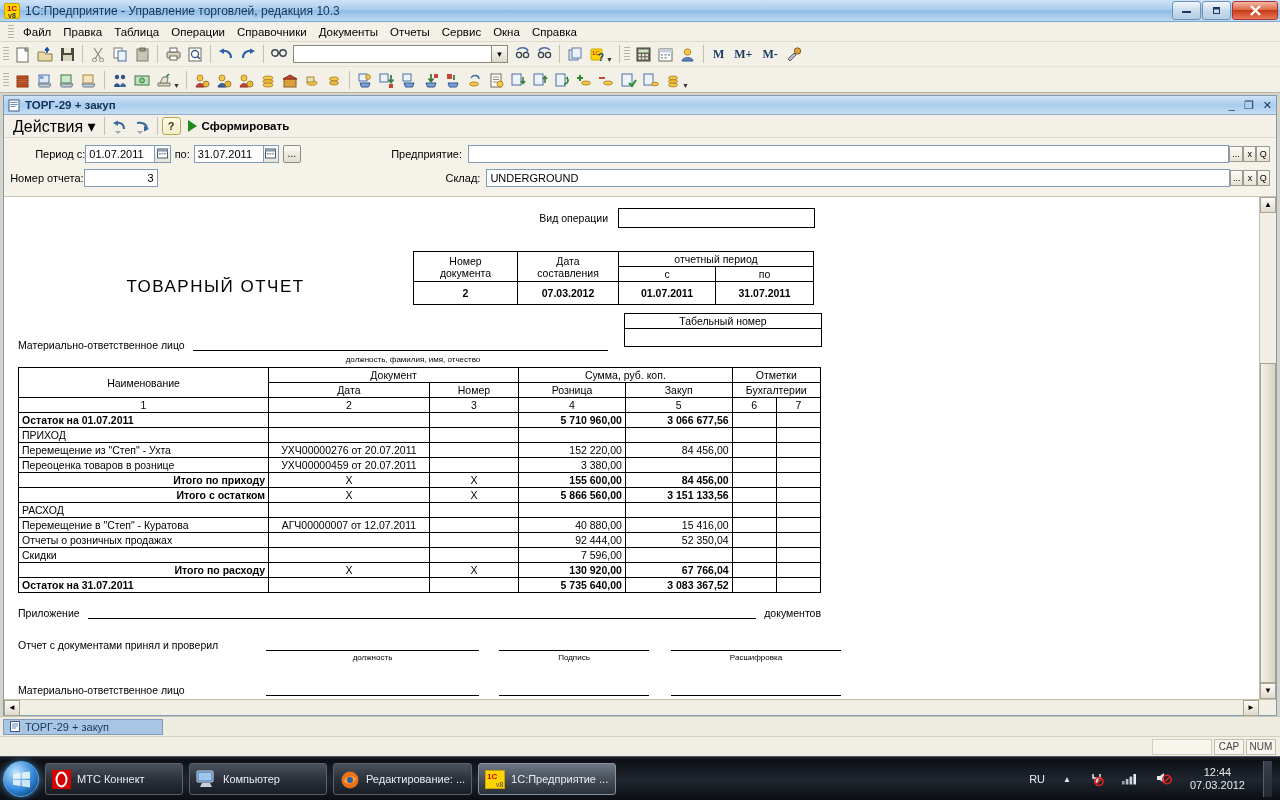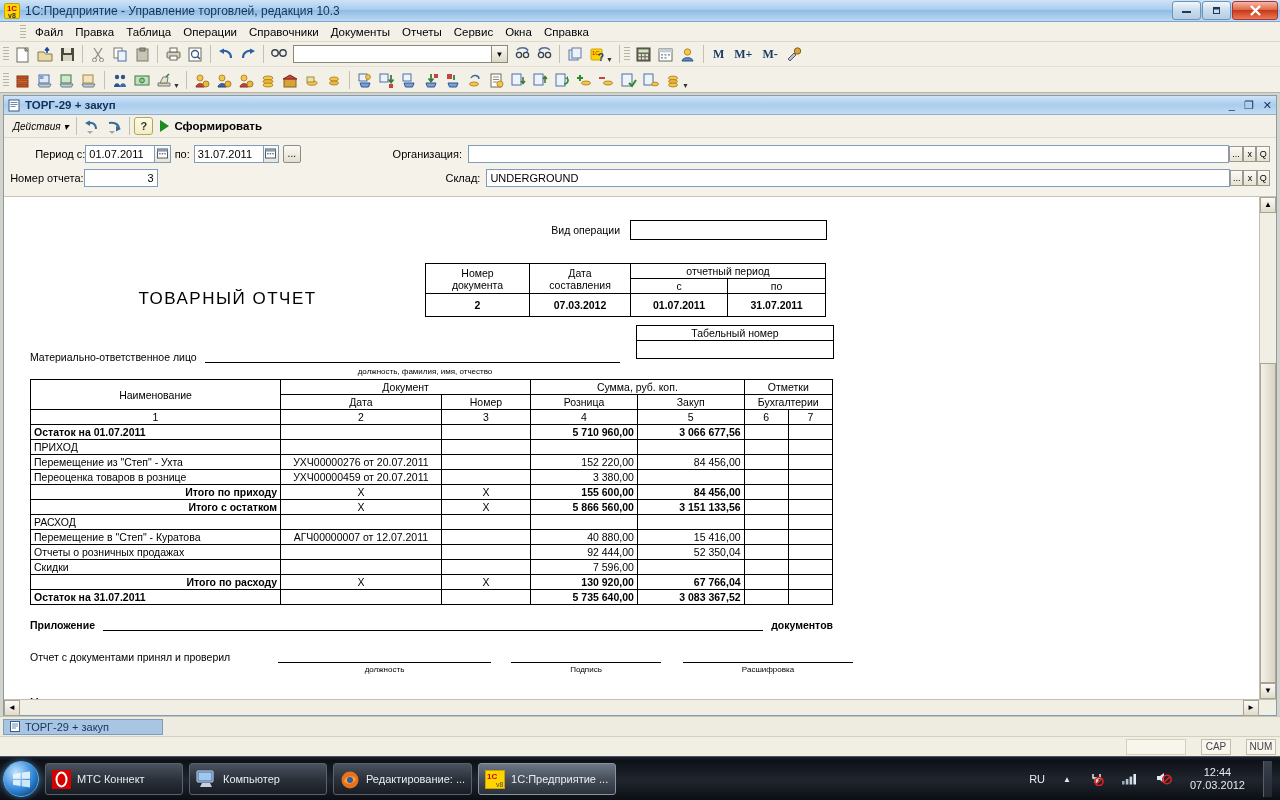--- a/index.html
+++ b/index.html
@@ -35,21 +35,21 @@
   }
   .tb-btn.close{
     width:46px;
     background:linear-gradient(to bottom,#f6b8a6,#e06a47 45%,#c83a17 50%,#e8795a);
     border-color:#a33;color:#fff;font-weight:bold;
   }
 
   
   .menubar{
     height:20px;background:#f3f1e7;border-bottom:1px solid #ded9c8;
-    display:flex;align-items:center;padding-left:20px;
+    display:flex;align-items:center;padding-left:8px;
   }
   .grip{width:6px;height:14px;margin-right:3px;
     background:repeating-linear-gradient(to bottom,#b8b4a4 0 1px,transparent 1px 3px);}
   .menu-item{padding:2px 6px;font-size:11.5px;color:#000;}
 
   
   .toolbar{
     height:25px;background:#f3f1e7;display:flex;align-items:center;
     padding-left:3px;border-bottom:1px solid #e6e1d2;
   }
@@ -86,21 +86,21 @@
     display:flex;align-items:center;padding-left:4px;position:relative;
     border-bottom:1px solid #8fb0cd;
   }
   .doc-title .dt-name{font-weight:bold;font-size:11.5px;color:#11305a;margin-left:4px;}
   .doc-ctrl{position:absolute;right:4px;display:flex;gap:9px;color:#11305a;font-size:11px;}
 
   .doc-toolbar{
     height:23px;background:#f3f1e7;display:flex;align-items:center;
     padding-left:5px;border-bottom:1px solid #ded9c8;
   }
-  .act{font-size:10px;padding:1px 4px;font-style:italic;}
+  .act{font-size:16px;padding:1px 4px;}
   .hbtn{
     width:19px;height:18px;border:1px solid #b9a64a;border-radius:3px;
     background:linear-gradient(to bottom,#fdfbe8,#f1ecc9);
     font-size:11px;color:#3a3a1a;text-align:center;line-height:16px;font-weight:bold;
   }
   .play{width:0;height:0;border-left:9px solid #1f8a1f;border-top:6px solid transparent;border-bottom:6px solid transparent;margin:0 5px 0 7px;}
   .form-label{font-weight:bold;font-size:11.5px;}
 
   
   .params{
@@ -125,21 +125,21 @@
     font-size:10px;text-align:center;line-height:15px;margin-left:4px;
   }
   .minibtn{
     width:14px;height:16px;border:1px solid #9a9a8c;
     background:linear-gradient(to bottom,#fcfbf7,#e6e1d2);
     font-size:9px;text-align:center;line-height:14px;
   }
 
   
   .sheetwrap{flex:1;display:flex;position:relative;background:#fff;overflow:hidden;}
-  .sheet{flex:1;background:#fff;position:relative;overflow:hidden;padding:12px;}
+  .sheet{flex:1;background:#fff;position:relative;overflow:hidden;padding:0;}
   .vscroll{
     width:17px;background:#f1efe4;border-left:1px solid #c3bdab;
     display:flex;flex-direction:column;
   }
   .sbtn{
     height:16px;border:1px solid #a9a392;
     background:linear-gradient(to bottom,#fbfaf6,#e0dbcb);
     font-size:8px;text-align:center;line-height:14px;
   }
   .thumb{
@@ -157,21 +157,21 @@
     display:flex;align-items:center;padding-left:3px;
   }
   .wtab{
     height:16px;min-width:160px;background:#a8c6e4;border:1px solid #7f9db9;
     display:flex;align-items:center;padding:0 6px;font-size:11px;color:#14365f;
   }
 
   
   .statusbar{
     height:20px;background:#f1efe4;border-top:1px solid #d4cfbe;
-    display:flex;align-items:center;justify-content:flex-end;padding-right:4px;gap:13px;
+    display:flex;align-items:center;justify-content:flex-end;padding-right:4px;
   }
   .sbox{
     min-width:30px;height:16px;border:1px solid #c3bdab;margin-left:2px;
     font-size:10px;text-align:center;line-height:14px;color:#444;
     background:#f7f5ec;
   }
 
   
   .taskbar{
     height:45px;width:100%;
@@ -694,21 +694,21 @@
             <rect x="0.5" y="1" width="10" height="2.6" fill="#8a9aaa"></rect>
             <g fill="#6a7a8a">
               <rect x="2" y="5" width="1.6" height="1.4"></rect>
               <rect x="4.6" y="5" width="1.6" height="1.4"></rect>
               <rect x="7.2" y="5" width="1.6" height="1.4"></rect>
             </g>
           </svg>
       </div>
       <div class="sqbtn">...</div>
 
-      <span class="plabel" style="margin-left:90px;width:74px;text-align:right">Организация:</span>
+      <span class="plabel" style="margin-left:90px;width:74px;text-align:right">Предприятие:</span>
       <div class="ifield" style="width:788px;margin-left:6px"></div>
       <div class="minibtn">...</div>
       <div class="minibtn">x</div>
       <div class="minibtn">Q</div>
     </div>
 
     <div class="prow">
       <span class="plabel" style="width:78px">Номер отчета:</span>
       <div class="ifield r" style="width:78px">3</div>
 
@@ -906,21 +906,21 @@
                 <td class="ctr"></td>
                 <td class="ctr"></td>
                 <td class="rt b">5 735 640,00</td>
                 <td class="rt b">3 083 367,52</td>
                 <td class=""></td>
                 <td class=""></td>
               </tr>
             </tbody>
         </table>
 
-        <div style="margin-top:14px;display:flex;align-items:flex-end;width:803px;font-weight:bold;">
+        <div style="margin-top:14px;display:flex;align-items:flex-end;width:803px;">
           <span>Приложение</span>
           <span class="ln" style="flex:1;margin:0 8px;height:11px;"></span>
           <span>документов</span>
         </div>
 
         <div style="margin-top:20px;display:flex;align-items:flex-end;">
           <span style="width:230px">Отчет с документами принял и проверил</span>
           <span class="ln" style="width:213px;height:11px;margin-left:18px;"></span>
           <span class="ln" style="width:150px;height:11px;margin-left:20px;"></span>
           <span class="ln" style="width:170px;height:11px;margin-left:22px;"></span>

